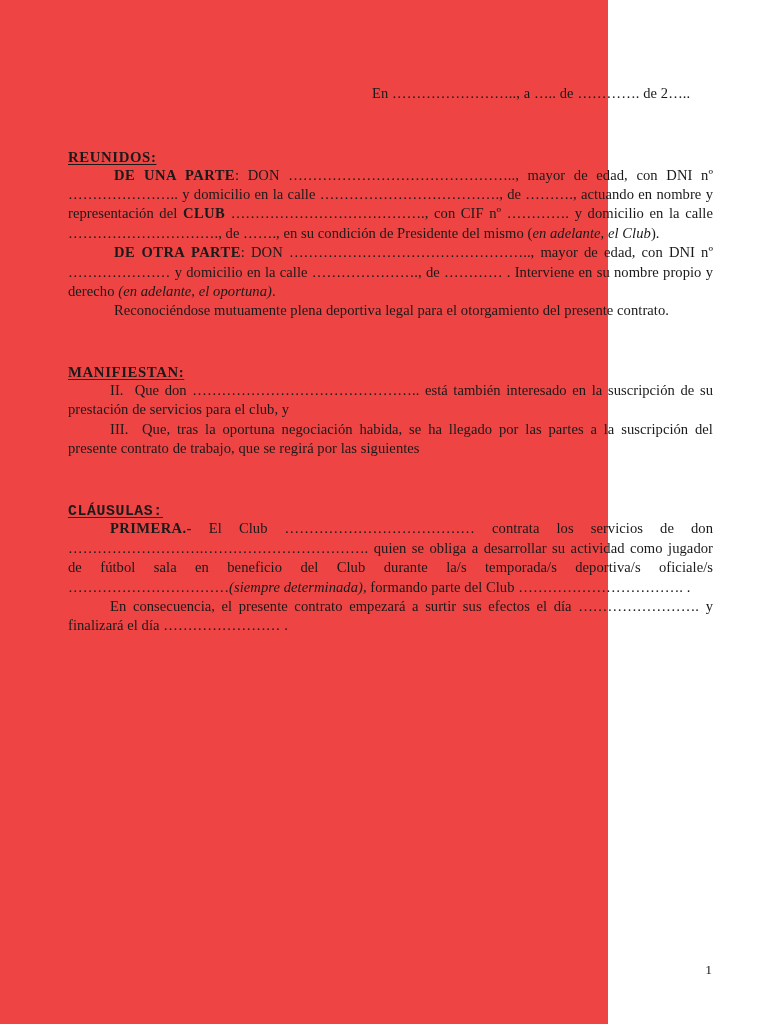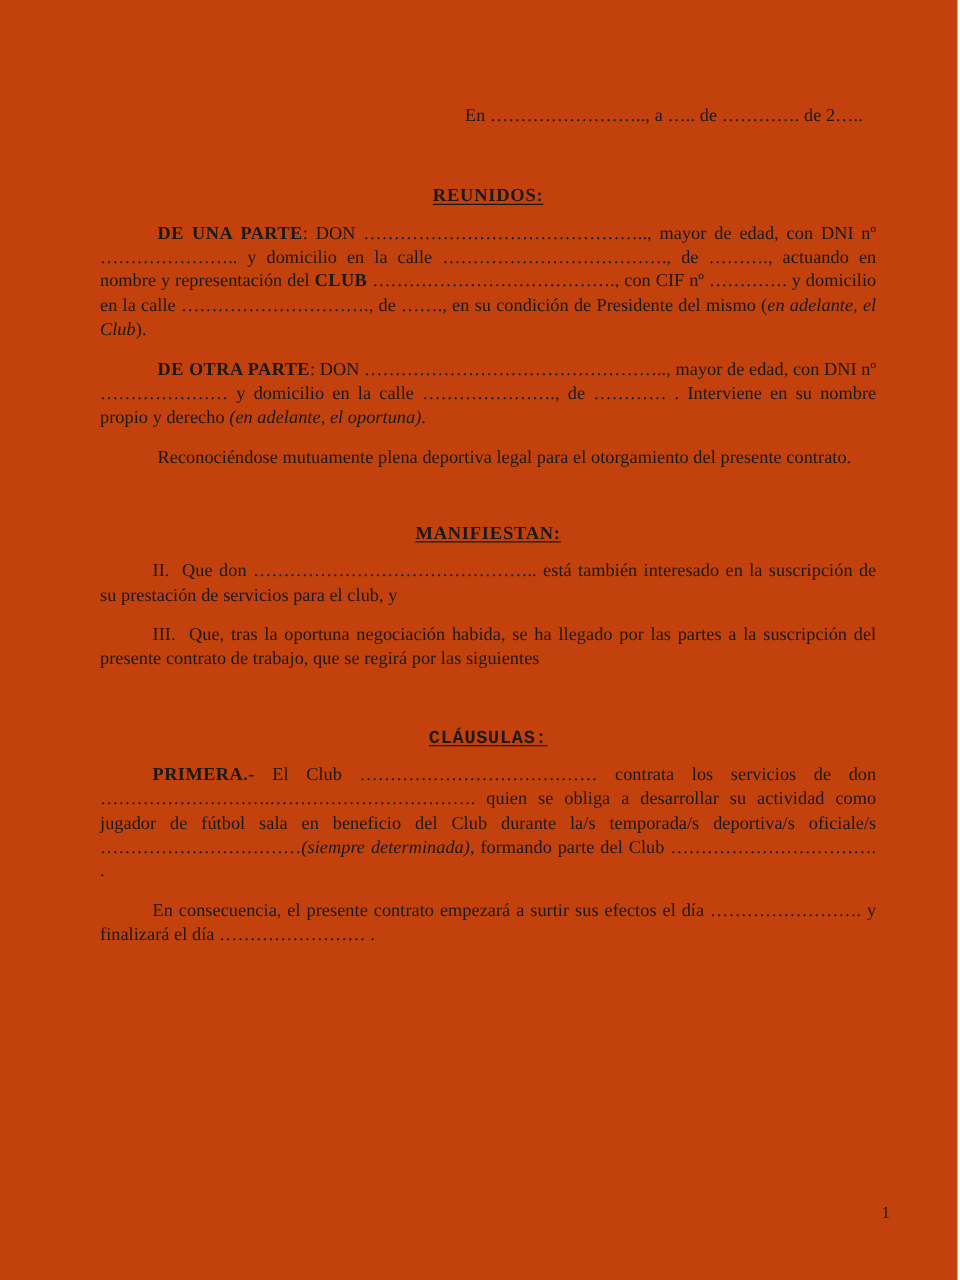--- a/index.html
+++ b/index.html
@@ -13,57 +13,57 @@
     position: relative;
     font-family: "Liberation Serif", "DejaVu Serif", serif;
     color: #1a1a1a;
     overflow: hidden;
   }
 
   .page {
     position: absolute;
     left: 0;
     top: 0;
-    width: 766px;
+    width: 608px;
     height: 1024px;
-    background: #c2410c;
+    background: #ef4444;
   }
 
   
   .body-frame {
     position: absolute;
     left: 68px;
     top: 0;
     width: 645px;
   }
 
   .datorow {
     margin-top: 84px;
     text-align: left;
     padding-left: 304px;
     font-size: 14.5px;
     line-height: 1.35;
     letter-spacing: .1px;
   }
 
   .heading {
-    text-align: center;
+    text-align: left;
     font-weight: bold;
     font-size: 14.8px;
     letter-spacing: .6px;
     margin: 0;
   }
   .heading u { text-decoration: underline; text-underline-offset: 2px; }
 
   .h-reunidos    { margin-top: 45px; }
   .h-manifiestan { margin-top: 43px; }
   .h-clausulas   { margin-top: 45px; font-family: Liberation Mono, monospace; }
 
   p.para {
-    margin: 12px;
+    margin: 0;
     text-align: justify;
     font-size: 14.6px;
     line-height: 1.33;
     letter-spacing: .05px;
     text-justify: inter-word;
   }
 
   .p-parte1   { margin-top: 26px; }
   .p-parte2   { margin-top: 15px; }
   .p-reconoce { margin-top: 43px; }

